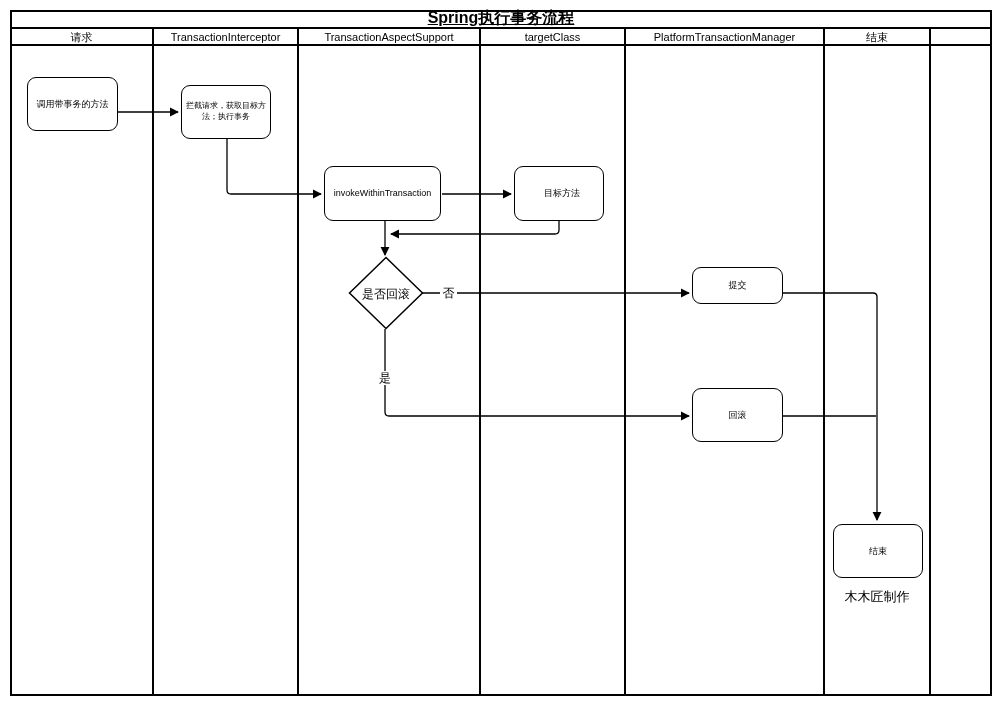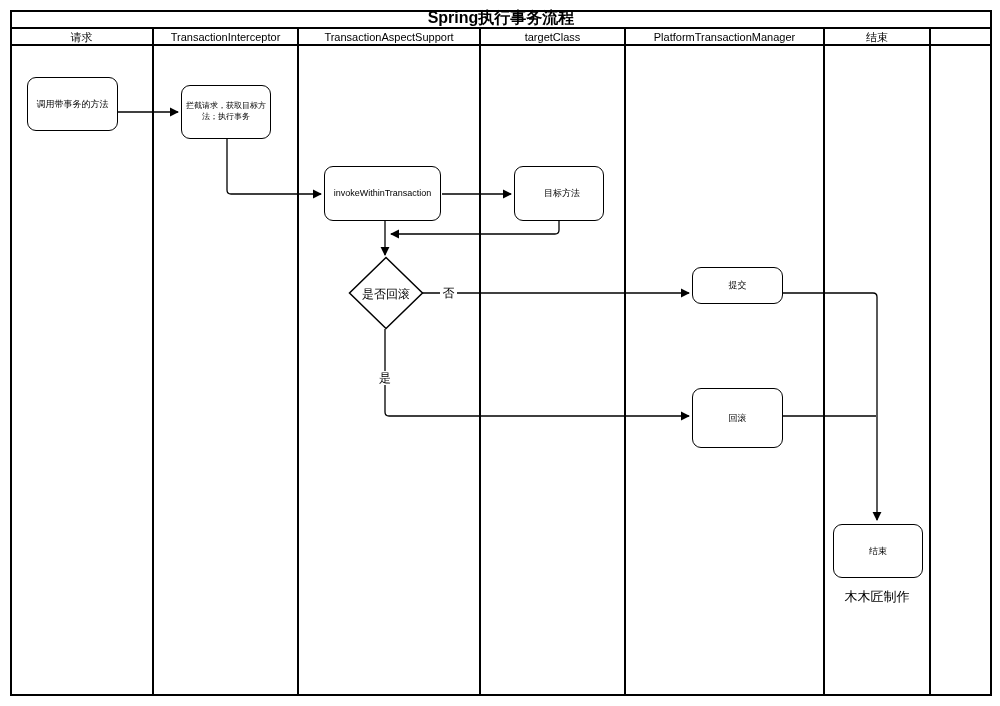--- a/index.html
+++ b/index.html
@@ -4,21 +4,21 @@
 <style>
   html,body{margin:0;padding:0;}
   body{width:1000px;height:706px;background:#ffffff;color:#000;
        font-family:"Liberation Sans",sans-serif;}
   #canvas{position:relative;width:1000px;height:706px;background:#ffffff;overflow:hidden;}
   .abs{position:absolute;box-sizing:border-box;}
   .frame{left:10px;top:10px;width:982px;height:686px;border:2px solid #000;z-index:0;}
   .title-row{left:10px;top:10px;width:982px;height:19px;border-bottom:2px solid #000;
              display:flex;align-items:center;justify-content:center;
              font-size:16px;font-weight:bold;z-index:2;}
-  .title-row span{}
+  .title-row span{text-decoration:underline;}
   .header-row{left:10px;top:29px;width:982px;height:17px;border-bottom:2px solid #000;z-index:1;}
   .lane-header{top:29px;height:27px;line-height:16px;text-align:center;
                font-weight:normal;font-size:11px;z-index:2;overflow:hidden;white-space:nowrap;}
   .lane-line{top:29px;height:667px;width:1.5px;background:#000;z-index:1;}
   .node{border:1.5px solid #000;border-radius:9px;background:#fff;
         display:flex;align-items:center;justify-content:center;text-align:center;
         font-size:9px;line-height:1.35;padding:2px;z-index:3;}
   .node.small{font-size:8px;}
   .diamond-label{font-size:12px;text-align:center;z-index:4;}
   .edge-label{background:#fff;font-size:12px;line-height:14px;text-align:center;z-index:4;}
@@ -78,21 +78,21 @@
   <div class="abs node small" style="left:181px;top:85px;width:90px;height:54px;">拦截请求，获取目标方法；执行事务</div>
 
   <div class="abs node" style="left:324px;top:166px;width:117px;height:55px;">invokeWithinTransaction</div>
 
   <div class="abs node" style="left:514px;top:166px;width:90px;height:55px;padding-left:8px;">目标方法</div>
 
   <div class="abs diamond-label" style="left:346px;top:286px;width:80px;">是否回滚</div>
 
   <div class="abs node" style="left:692px;top:267px;width:91px;height:37px;">提交</div>
 
-  <div class="abs node" style="left:692px;top:388px;width:91px;height:60px;">回滚</div>
+  <div class="abs node" style="left:692px;top:388px;width:91px;height:54px;">回滚</div>
 
   <div class="abs node" style="left:833px;top:524px;width:90px;height:54px;">结束</div>
 
   <div class="abs edge-label" style="left:440px;top:286px;width:17px;height:14px;">否</div>
 
   <div class="abs edge-label" style="left:377px;top:371px;width:16px;height:14px;">是</div>
 
   <div class="abs credit" style="left:824px;top:588px;width:106px;">木木匠制作</div>
 
 </div>

